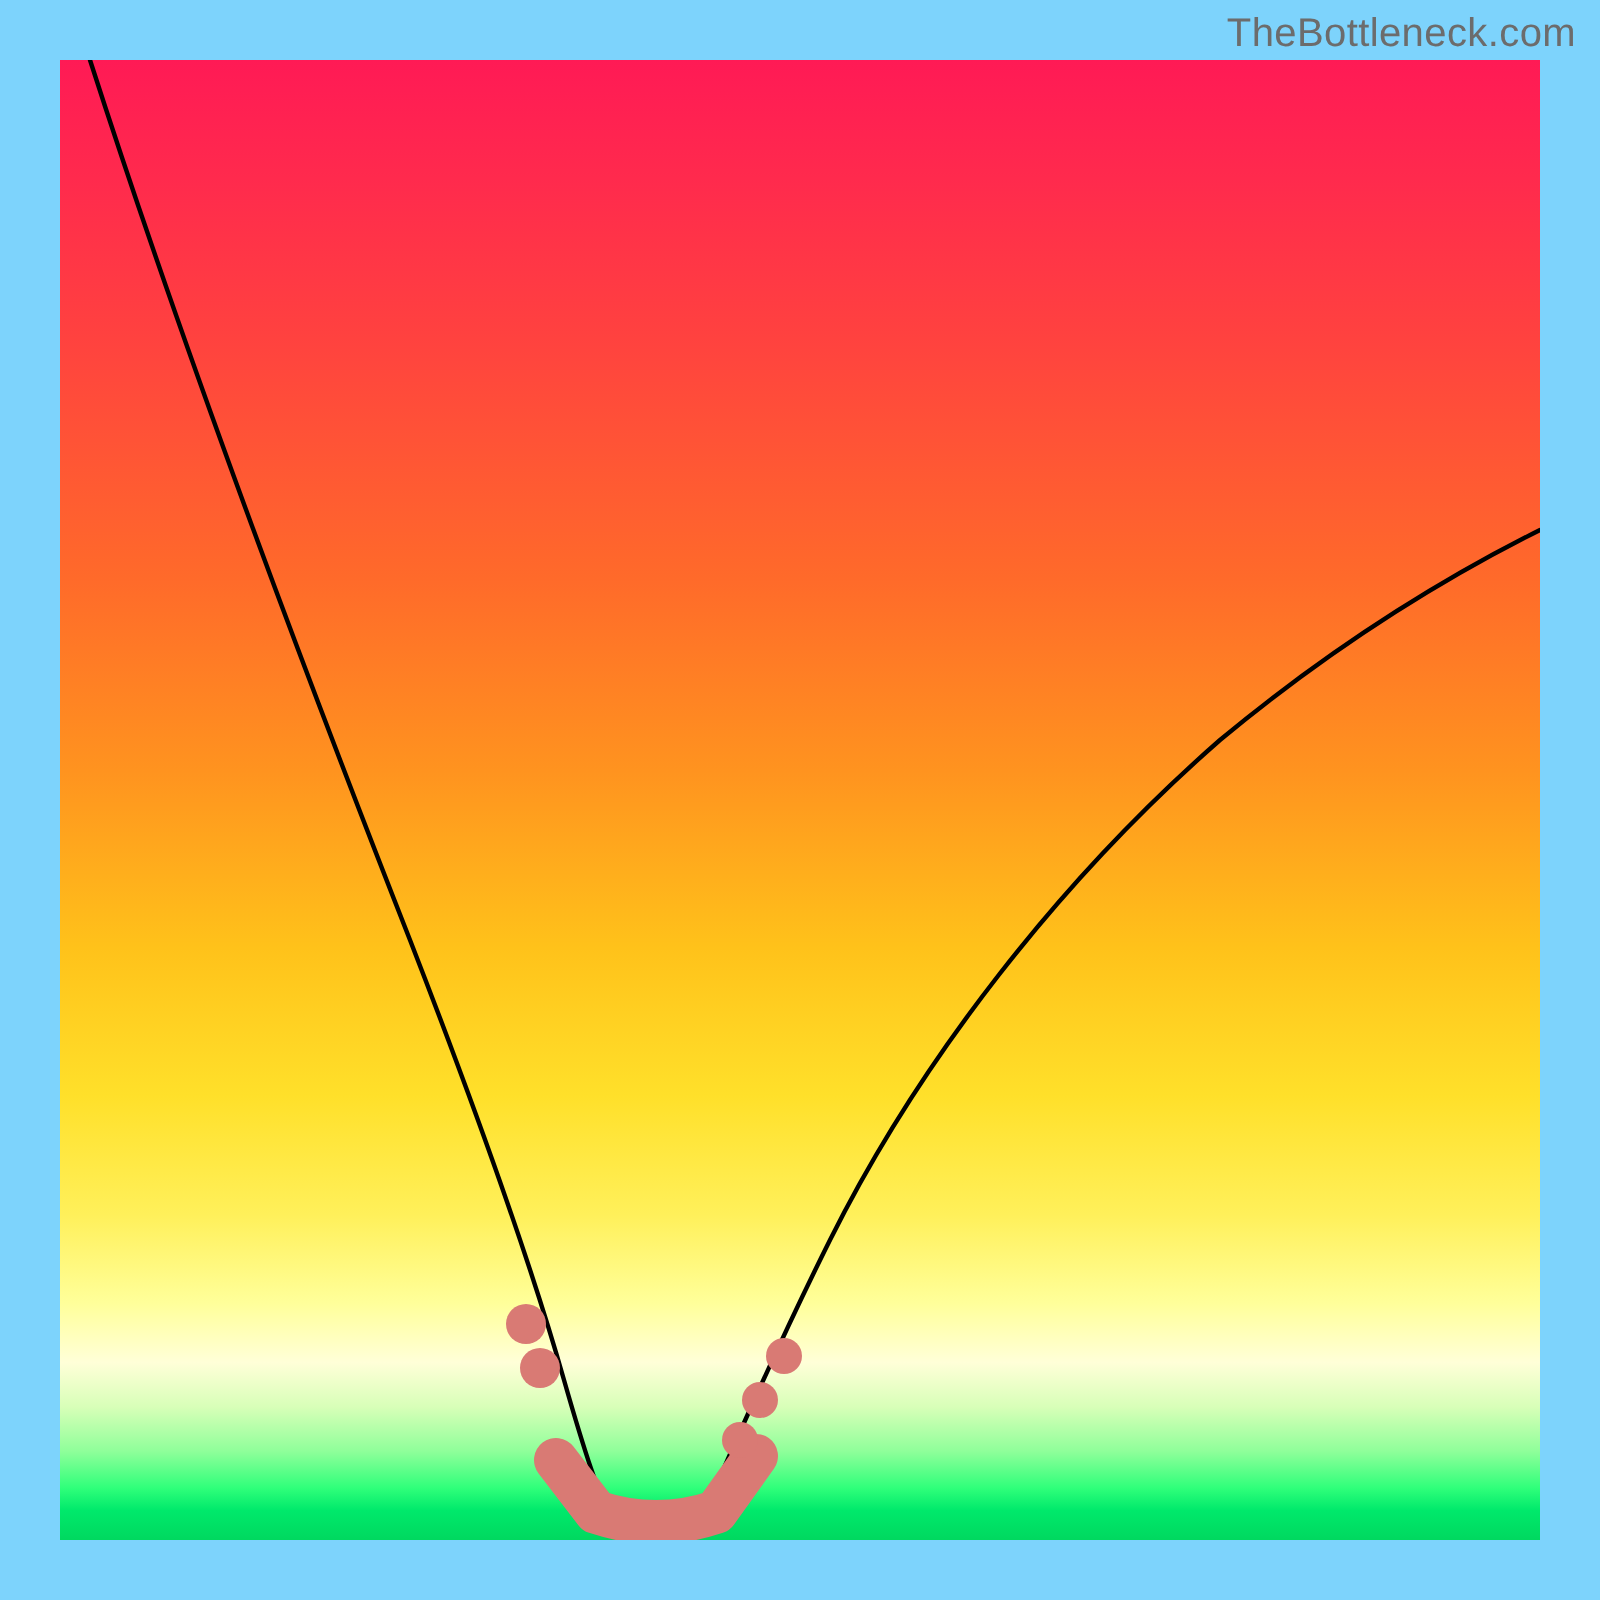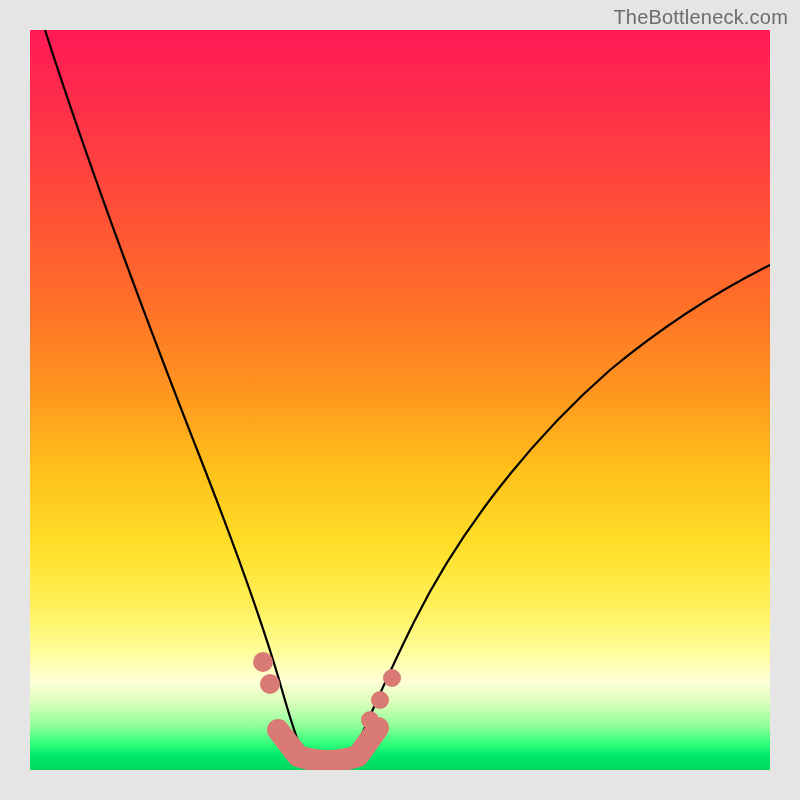--- a/index.html
+++ b/index.html
@@ -7,21 +7,21 @@
     padding: 0;
     width: 800px;
     height: 800px;
     background: #000;
     font-family: Arial, Helvetica, sans-serif;
     overflow: hidden;
   }
   .frame {
     position: absolute;
     inset: 0;
-    background: #e5e5e5;
+    background: #7dd3fc;
   }
   .plot {
     position: absolute;
     left: 30px;
     top: 30px;
     width: 740px;
     height: 740px;
     overflow: hidden;
   }
   .gradient {

